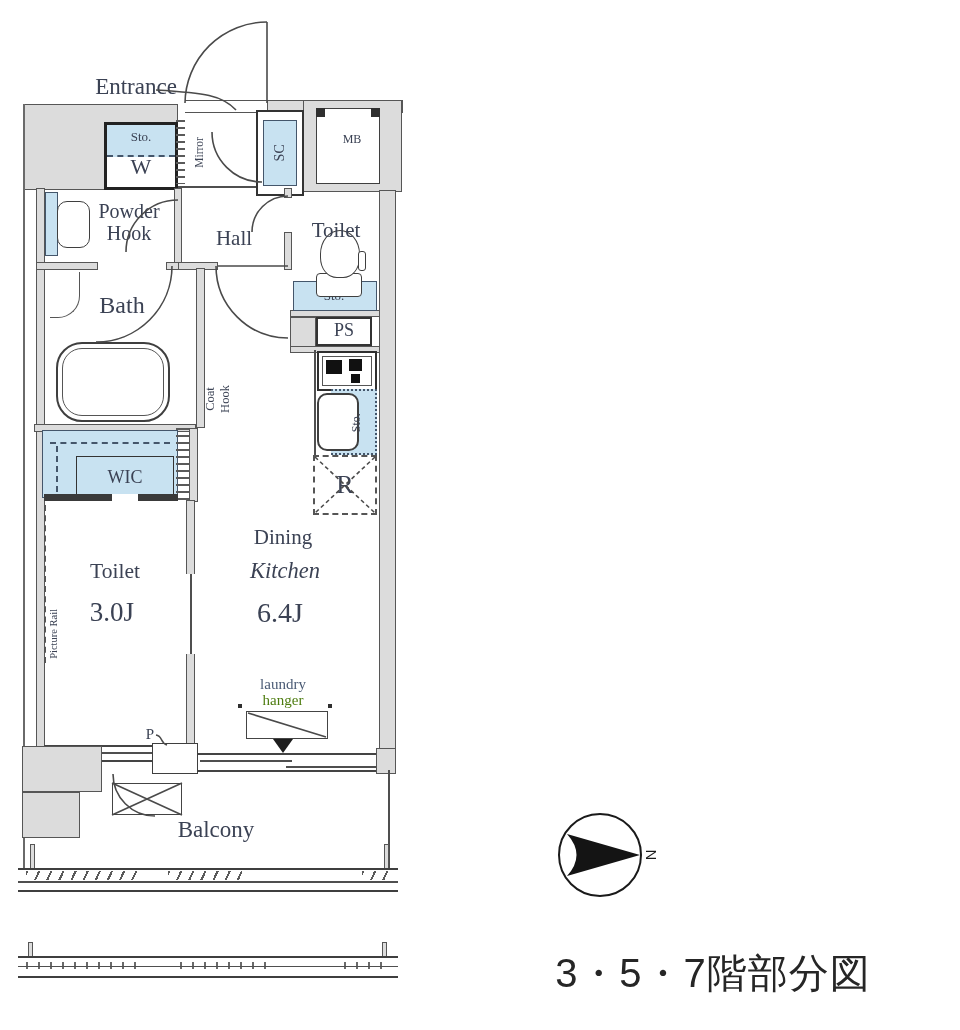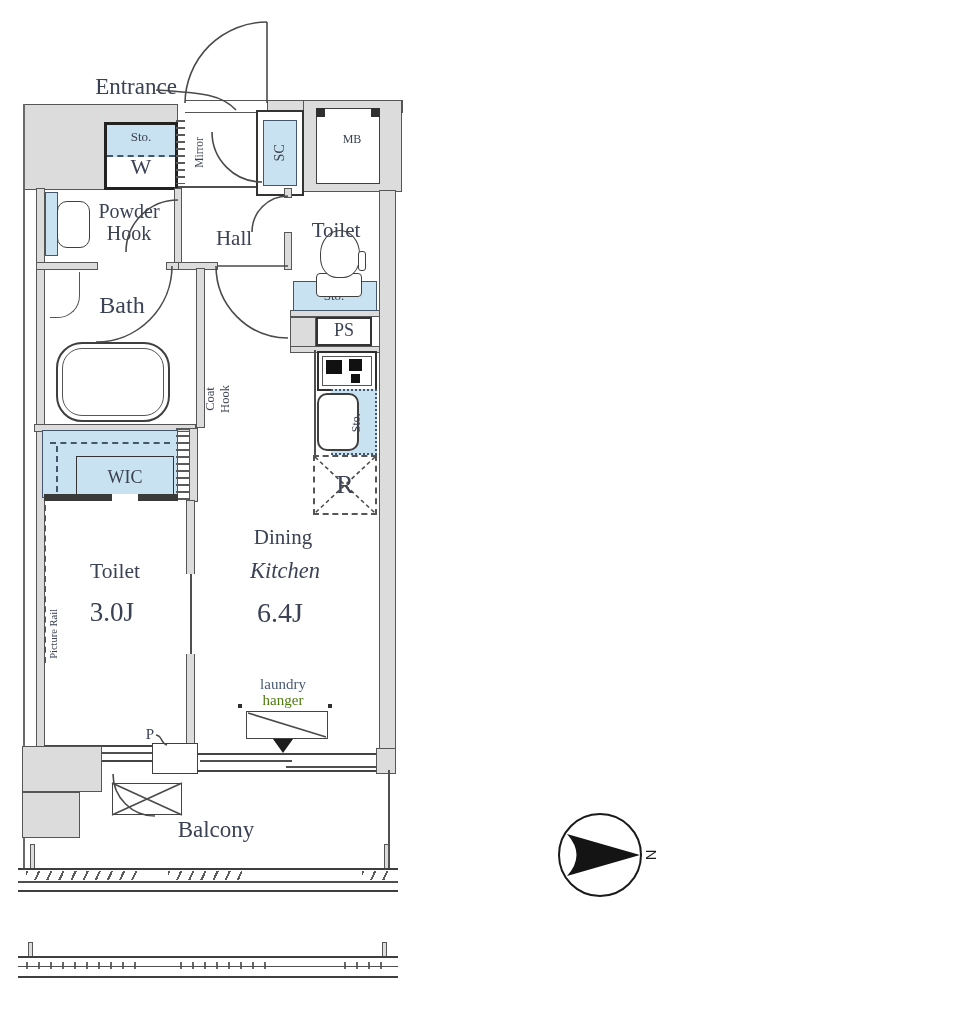--- a/index.html
+++ b/index.html
@@ -189,14 +189,15 @@
       <path d="M248,713 L326,737"></path>
       <path stroke-dasharray="4,3" d="M315,457 L375,513 M375,457 L315,513"></path>
     </g>
     <g>
       <circle cx="600" cy="855" r="41" stroke="#1a1a1a" stroke-width="2" fill="none"></circle>
       <path d="M640,855 L567,834 Q586,855 567,876 Z" fill="#141414" stroke="none"></path>
       <text transform="rotate(90 651 855)" x="651" y="860" text-anchor="middle" font-family="Liberation Sans, sans-serif" font-size="15" fill="#1a1a1a">N</text>
     </g>
   </svg>
 
+  <div class="a caption" style="left:518px;top:946px;width:390px;font-size:40px;">3・5・7階部分図</div>
 
 </div>
 
 </body></html>

